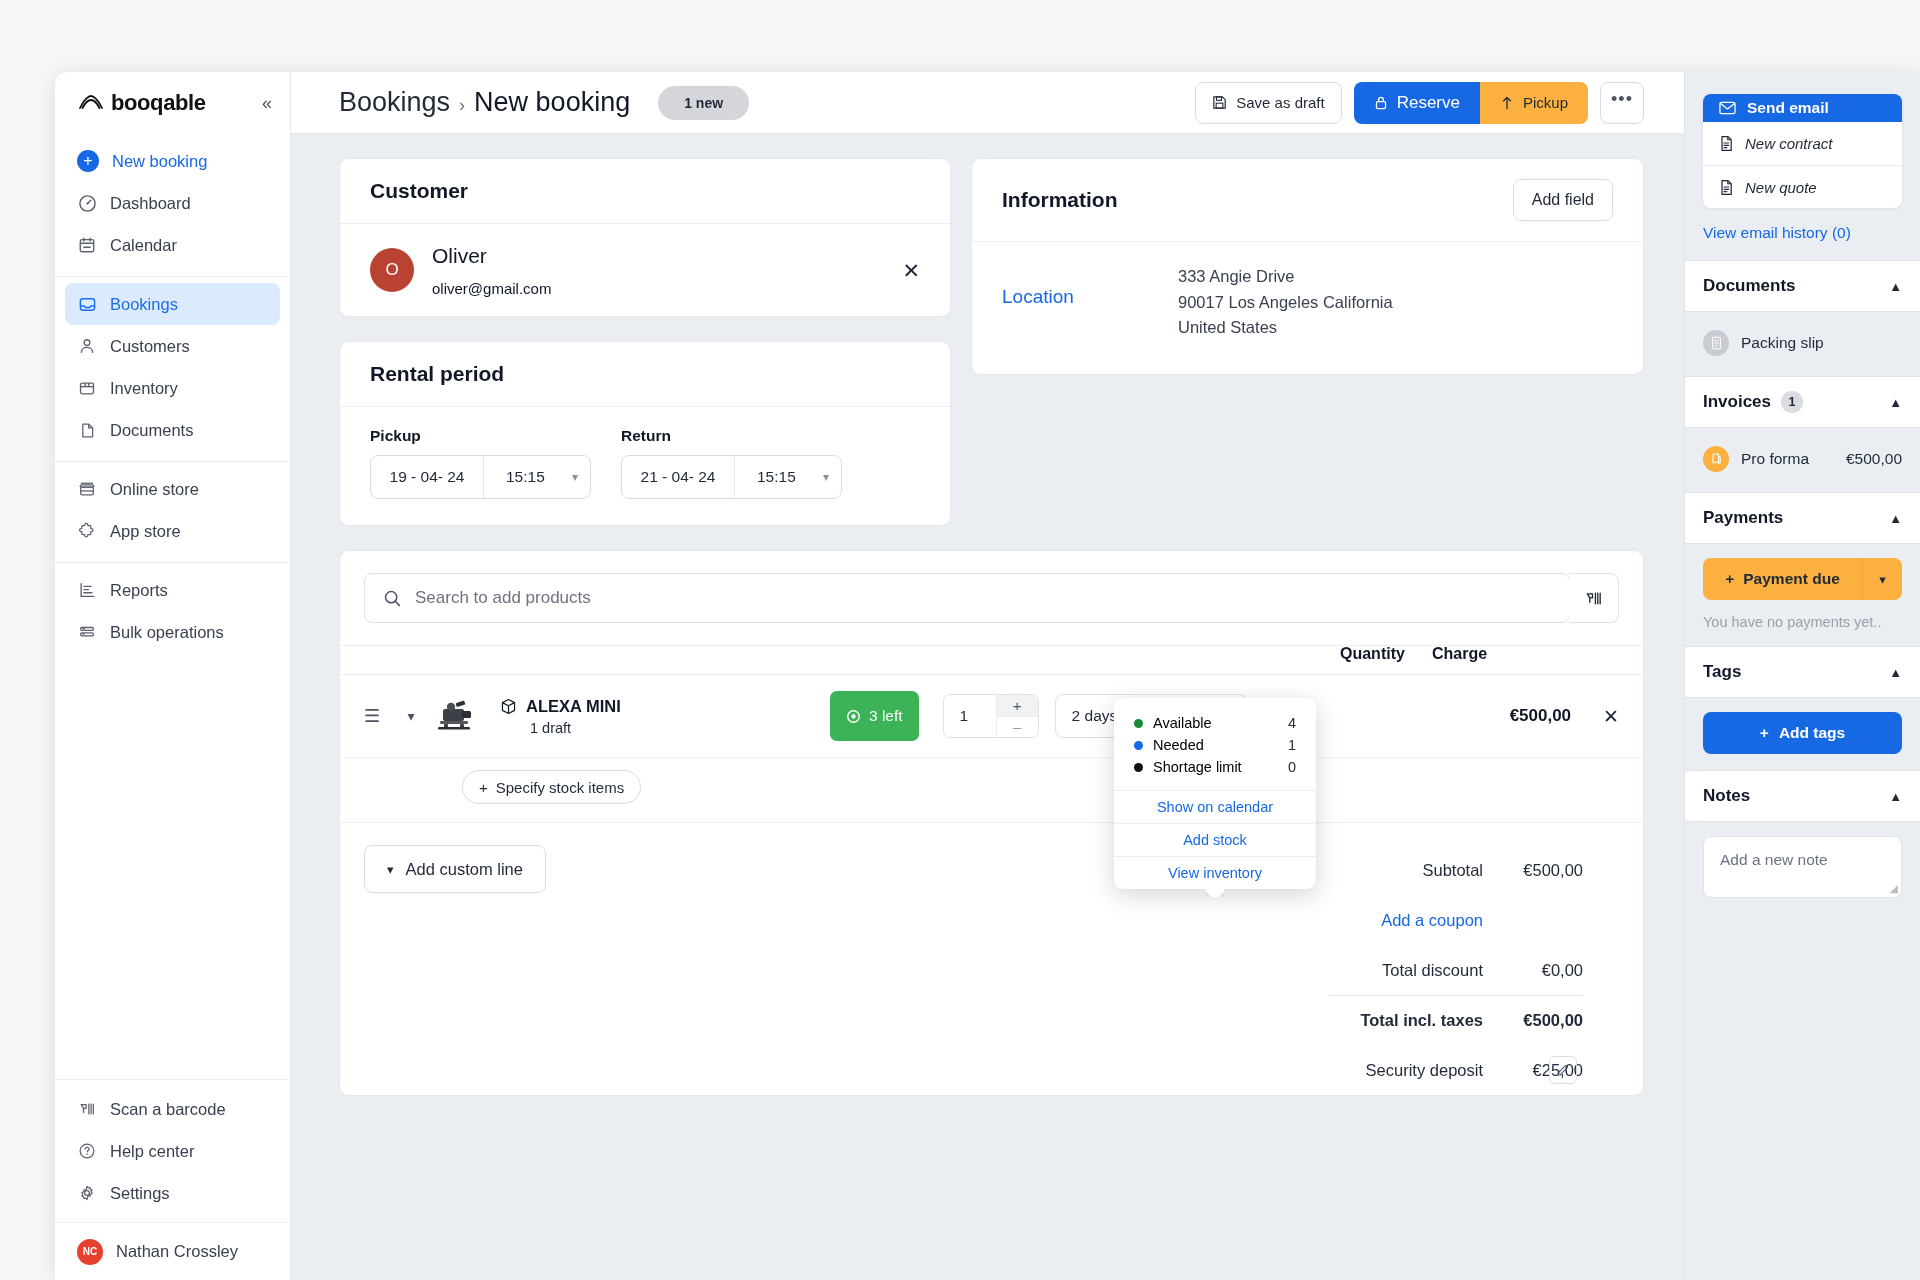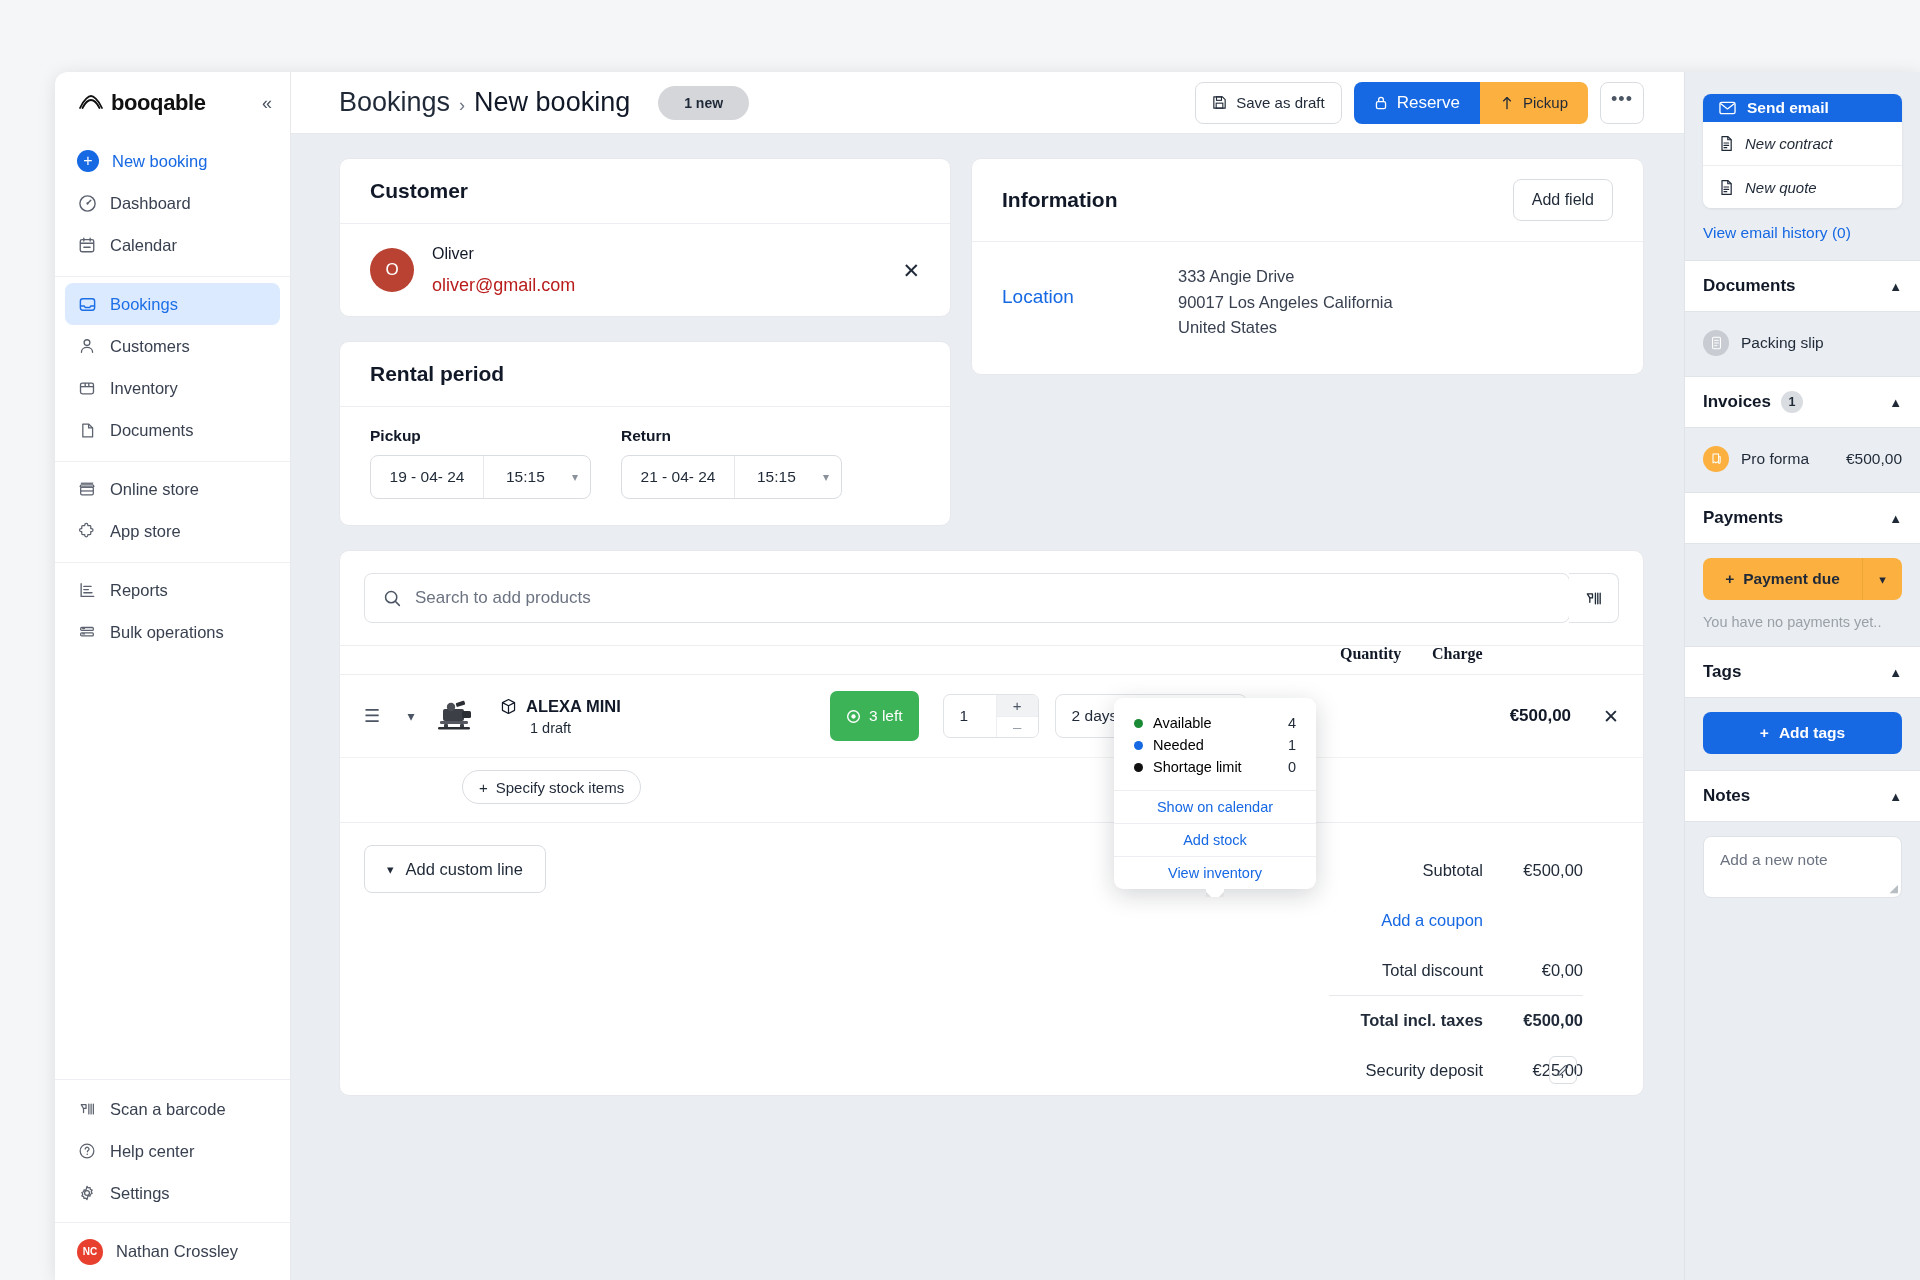--- a/index.html
+++ b/index.html
@@ -115,22 +115,22 @@
     font-size: 16px; color: #1f2937; height: 42px; padding: 0 18px;
     display: flex; align-items: center; cursor: pointer;
   }
   .cust-body { display: flex; align-items: center; padding: 20px 30px; height: 92px; }
   .avatar-lg {
     width: 44px; height: 44px; border-radius: 50%; background: #b94232;
     color: #fff; font-size: 17px; display: flex; align-items: center; justify-content: center;
     flex: 0 0 44px;
   }
   .cust-text { margin-left: 18px; }
-  .cust-name { font-size: 16px; color: #111827; line-height: 1.25; }
-  .cust-mail { font-size: 18px; color: #b91c1c; margin-top: 11px; }
+  .cust-name { font-size: 21px; color: #111827; line-height: 1.25; }
+  .cust-mail { font-size: 15px; color: #0f172a; margin-top: 11px; }
   .cust-x { margin-left: auto; color: #1f2937; font-size: 21px; cursor: pointer; line-height: 1; }
 
   .rp-body { padding: 20px 30px 26px 30px; }
   .rp-row { display: flex; gap: 30px; }
   .rp-field { }
   .rp-label { font-size: 15.5px; font-weight: 700; color: #111827; margin-bottom: 10px; }
   .date-group { display: flex; border: 1px solid #d9dde2; border-radius: 8px; overflow: hidden; height: 44px; background: #fff; }
   .date-cell {
     width: 113px; display: flex; align-items: center; justify-content: center;
     font-size: 15.5px; color: #1f2937; border-right: 1px solid #e6e8eb; cursor: text;
@@ -152,21 +152,21 @@
     font-family: inherit; background: transparent;
   }
   .search-box input::placeholder { color: #6b7280; }
   .barcode-btn {
     width: 50px; height: 50px; border: 1px solid #dfe2e6; border-left: none;
     border-radius: 0 8px 8px 0; display: flex; align-items: center; justify-content: center;
     cursor: pointer; margin-left: -1px; background: #fff;
   }
   .col-head-row {
     display: flex; align-items: center; padding: 0 31px 14px 24px;
-    font-size: 16px; font-weight: 700; color: #111827; font-family: Liberation Serif, serif;
+    font-size: 16px; font-weight: 700; color: #111827;
   }
   .ch-qty { position: absolute; left: 1000px; }
   .ch-charge { position: absolute; left: 1092px; }
   .line-row { display: flex; align-items: center; padding: 16px 24px; border-top: 1px solid #eceef1; position: relative; }
   .drag-h { width: 26px; color: #4b5563; font-size: 18px; cursor: grab; }
   .row-caret { width: 42px; color: #4b5563; font-size: 14px; cursor: pointer; text-align: center; }
   .thumb { width: 54px; height: 40px; display: flex; align-items: center; justify-content: center; }
   .prod-meta { margin-left: 14px; width: 330px; }
   .prod-title { display: flex; align-items: center; gap: 9px; font-size: 16.5px; font-weight: 700; color: #111827; }
   .prod-sub { font-size: 14.5px; color: #1f2937; margin-top: 4px; margin-left: 30px; }

